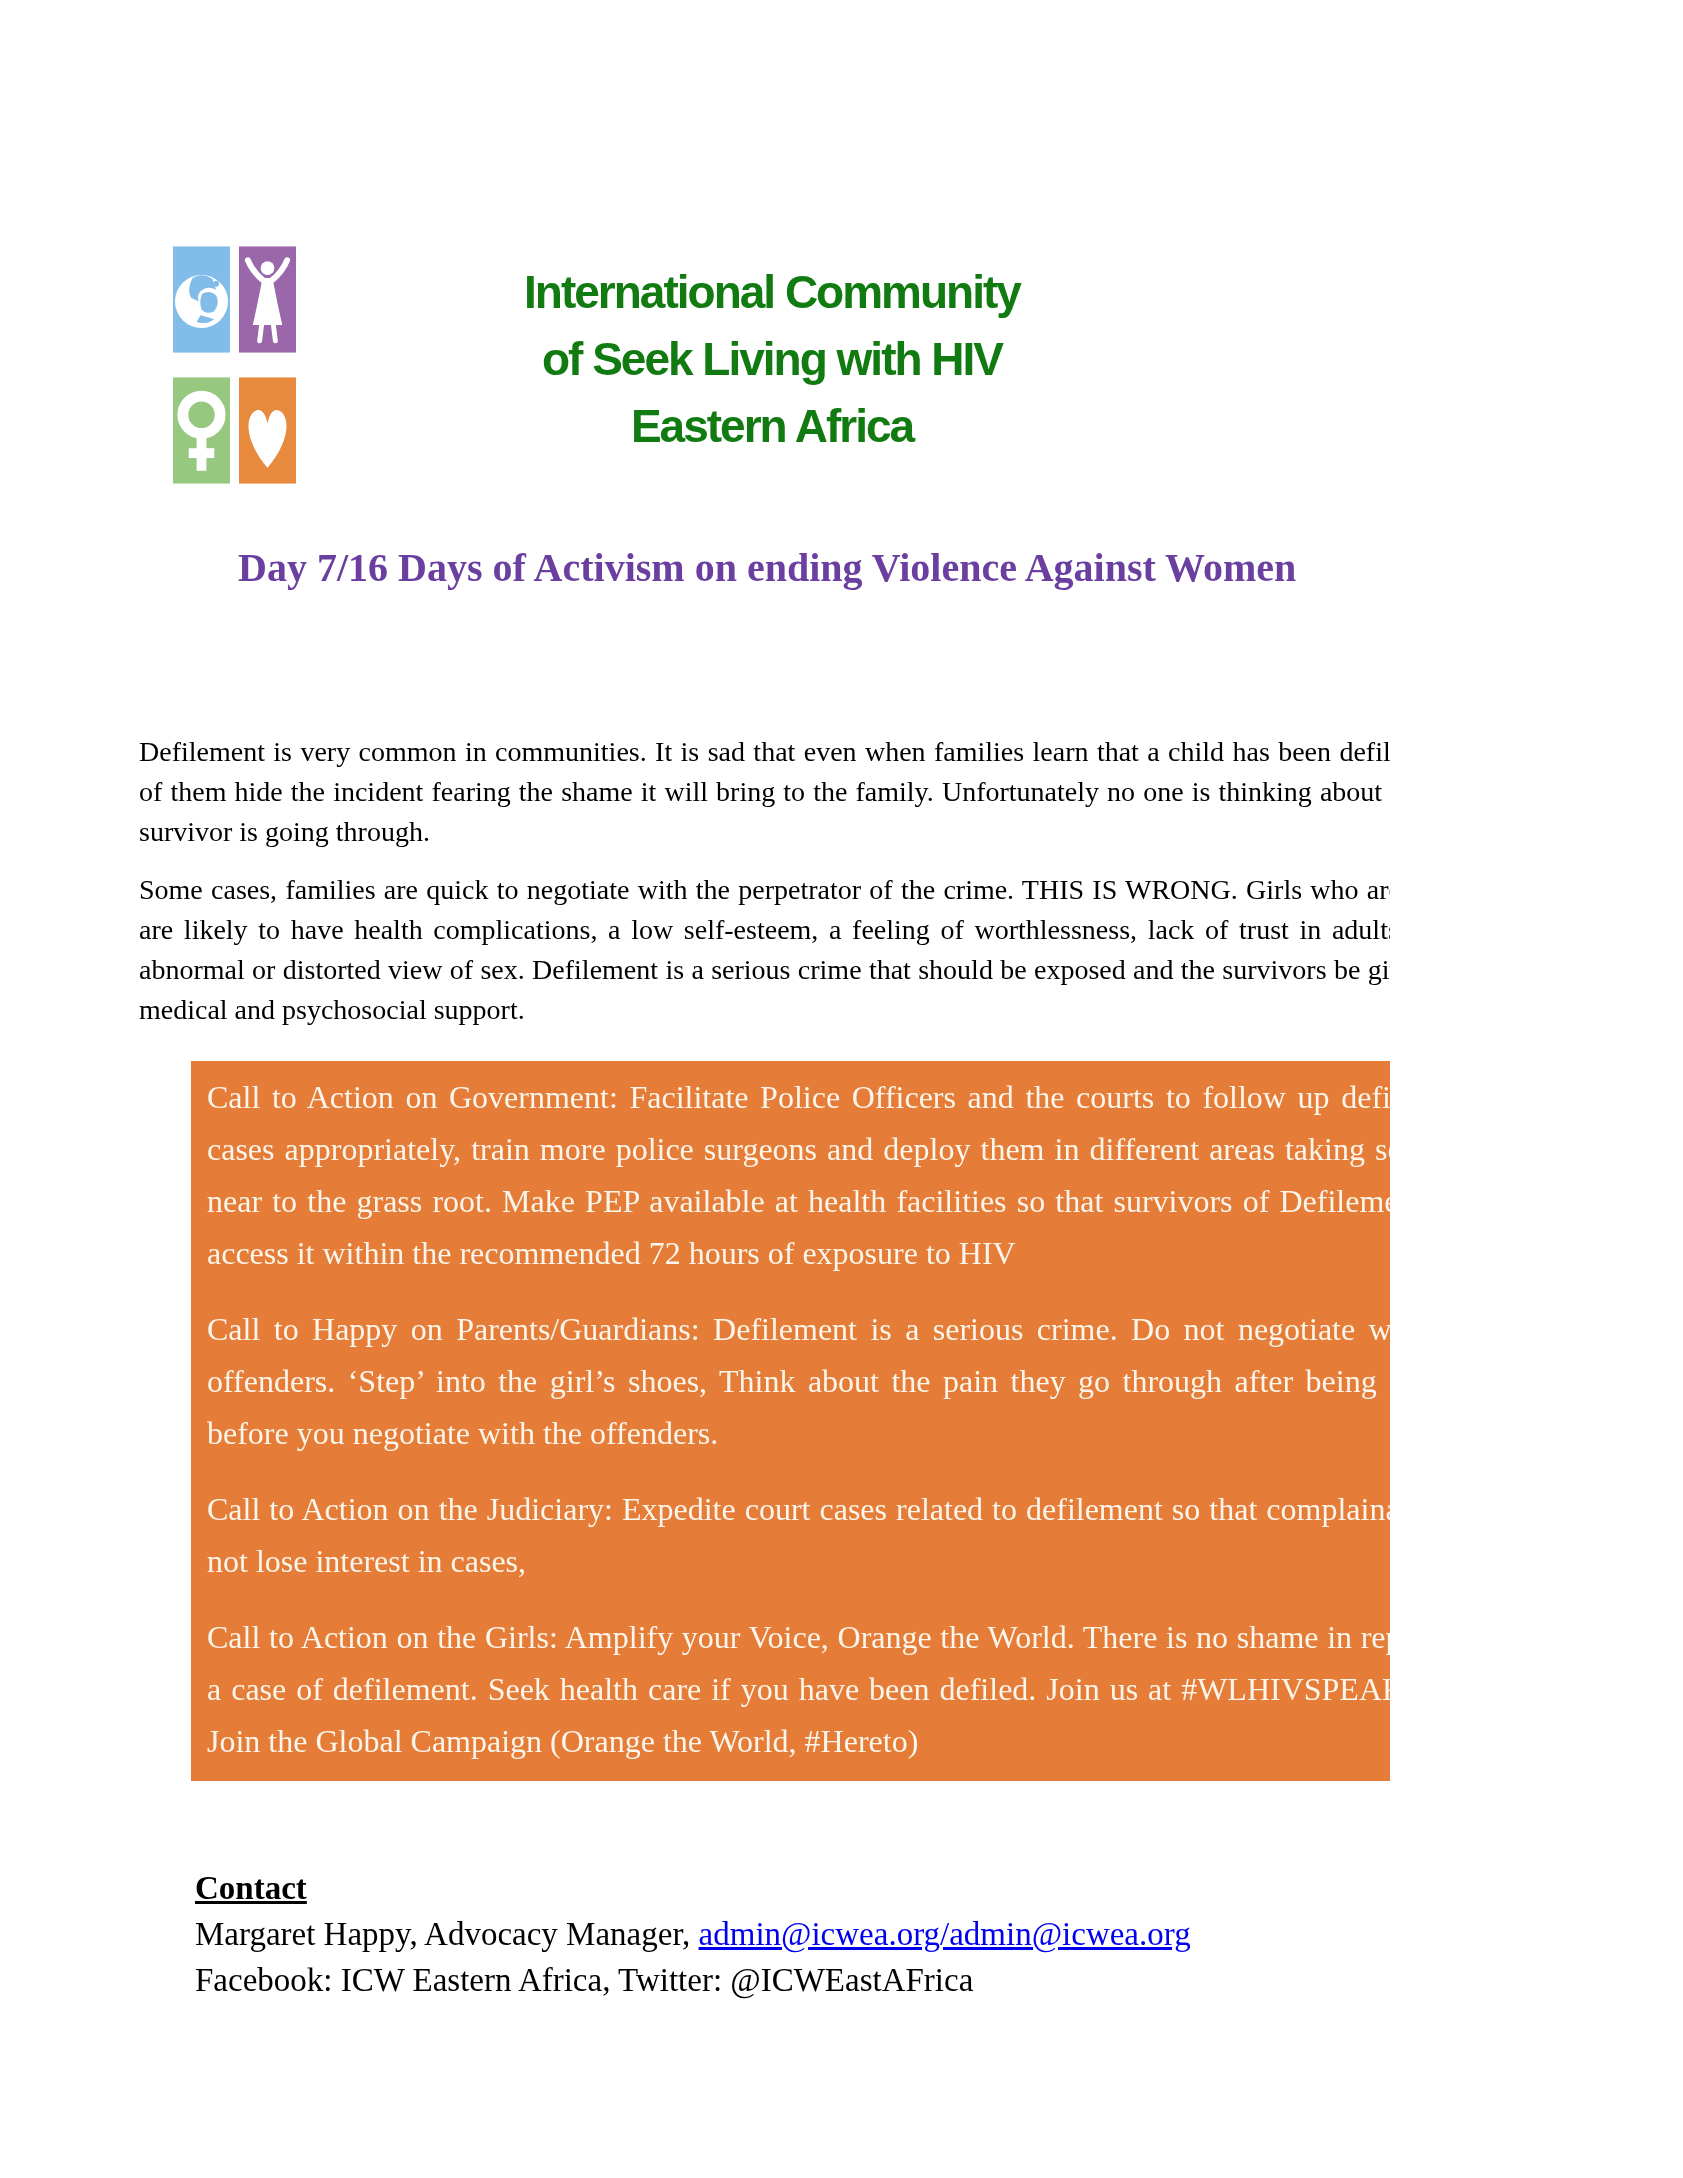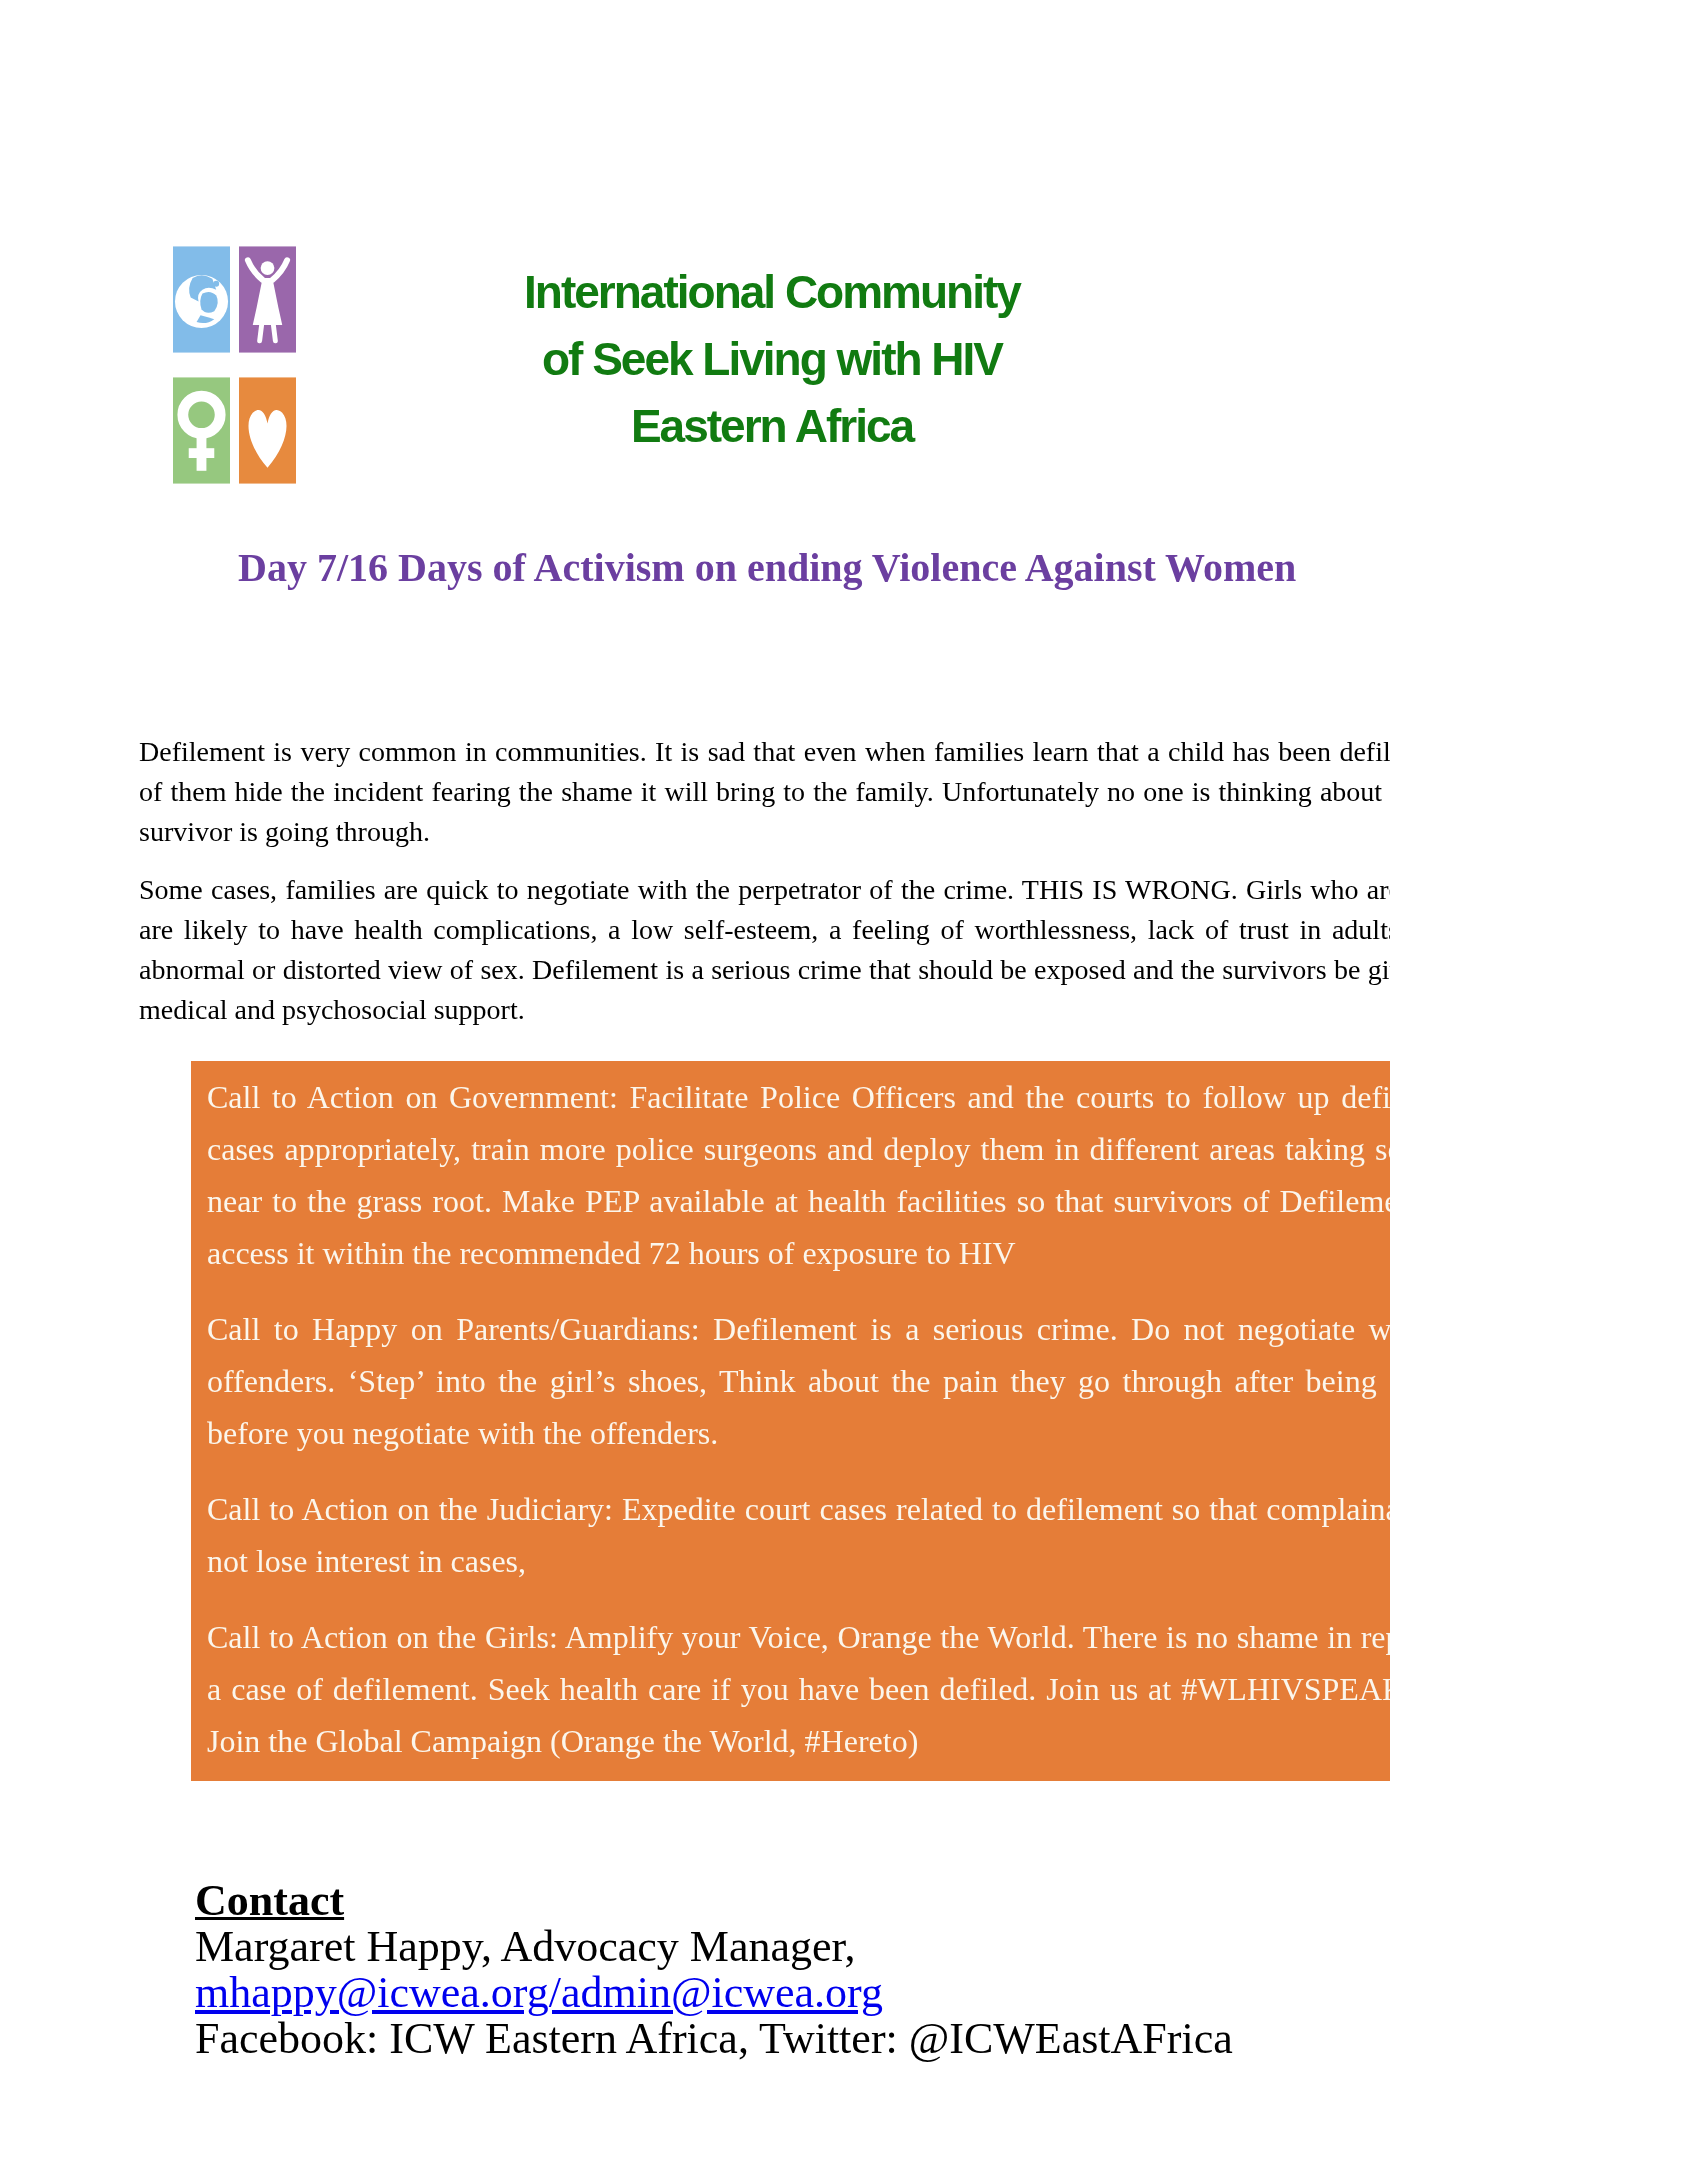--- a/index.html
+++ b/index.html
@@ -62,21 +62,21 @@
   }
   .callout p{
     margin:0 0 24px 0;
     font-size:32px; line-height:52px;
     text-align:justify;
   }
   .callout p:last-child{margin-bottom:0;}
   
   .contact{
     position:absolute; left:195px; top:1865px;
-    font-size:44px; line-height:46px;margin-top:13px;
+    font-size:33px; line-height:46px;
   }
   .contact-heading{
     font-weight:bold;
     text-decoration:underline;
     text-decoration-thickness:3px;
   }
   .email-link{
     color:#0000EE;
     text-decoration:underline;
     cursor:pointer;
@@ -131,18 +131,18 @@
 
   <div class="callout">
     <p>Call to Action on Government: Facilitate Police Officers and the courts to follow up defilement cases appropriately, train more police surgeons and deploy them in different areas taking services near to the grass root. Make PEP available at health facilities so that survivors of Defilement can access it within the recommended 72 hours of exposure to HIV</p>
     <p>Call to Happy on Parents/Guardians: Defilement is a serious crime. Do not negotiate with the offenders. ‘Step’ into the girl’s shoes, Think about the pain they go through after being defiled before you negotiate with the offenders.</p>
     <p>Call to Action on the Judiciary: Expedite court cases related to defilement so that complainants do not lose interest in cases,</p>
     <p>Call to Action on the Girls: Amplify your Voice, Orange the World. There is no shame in reporting a case of defilement. Seek health care if you have been defiled. Join us at #WLHIVSPEAKOUT; Join the Global Campaign (Orange the World, #Hereto)</p>
   </div>
 
   <div class="contact">
     <div class="contact-heading">Contact</div>
-    <div><span>Margaret Happy, Advocacy Manager, </span><a class="email-link">mhappy@icwea.org/admin@icwea.org</a></div>
+    <div><span>Margaret Happy, Advocacy Manager, </span><a class="email-link">admin@icwea.org/admin@icwea.org</a></div>
     <div>Facebook: ICW Eastern Africa, Twitter: @ICWEastAFrica</div>
   </div>
 
 </div>
 
 
 </body></html>

